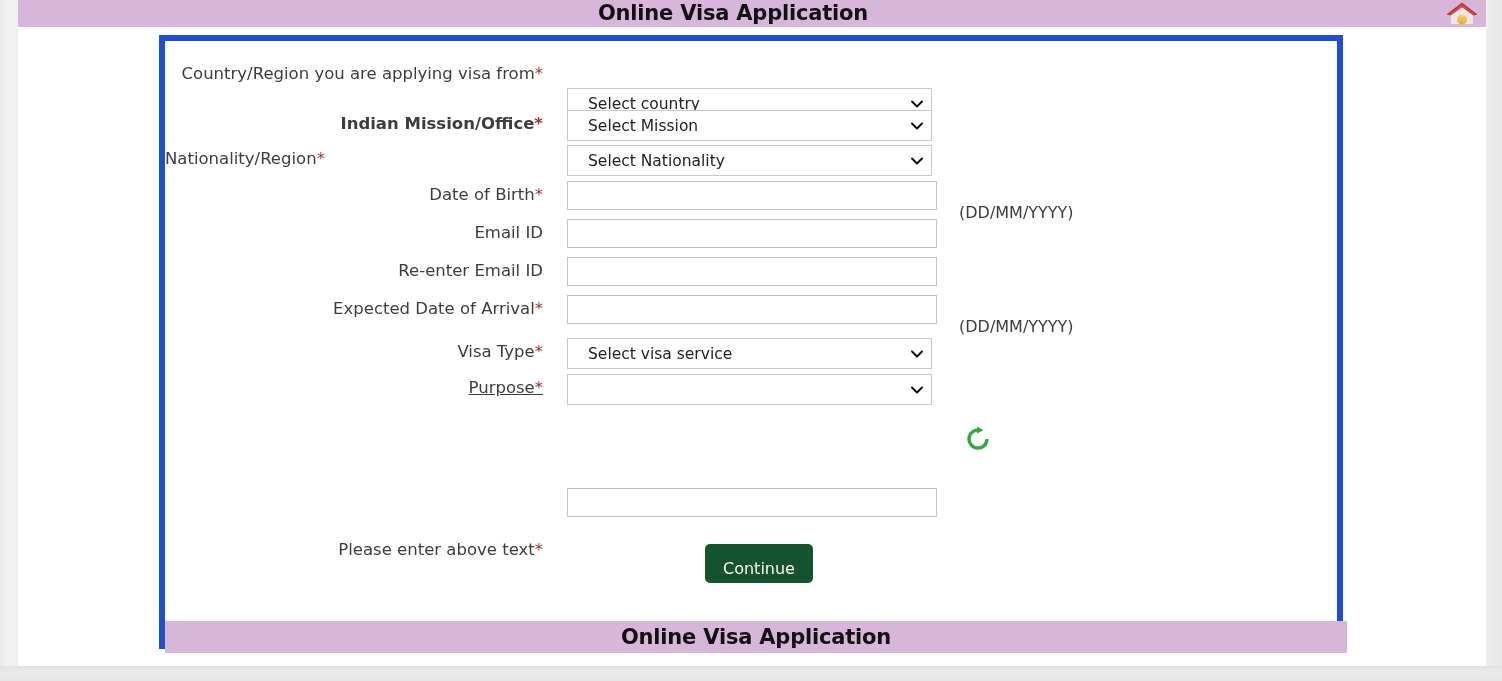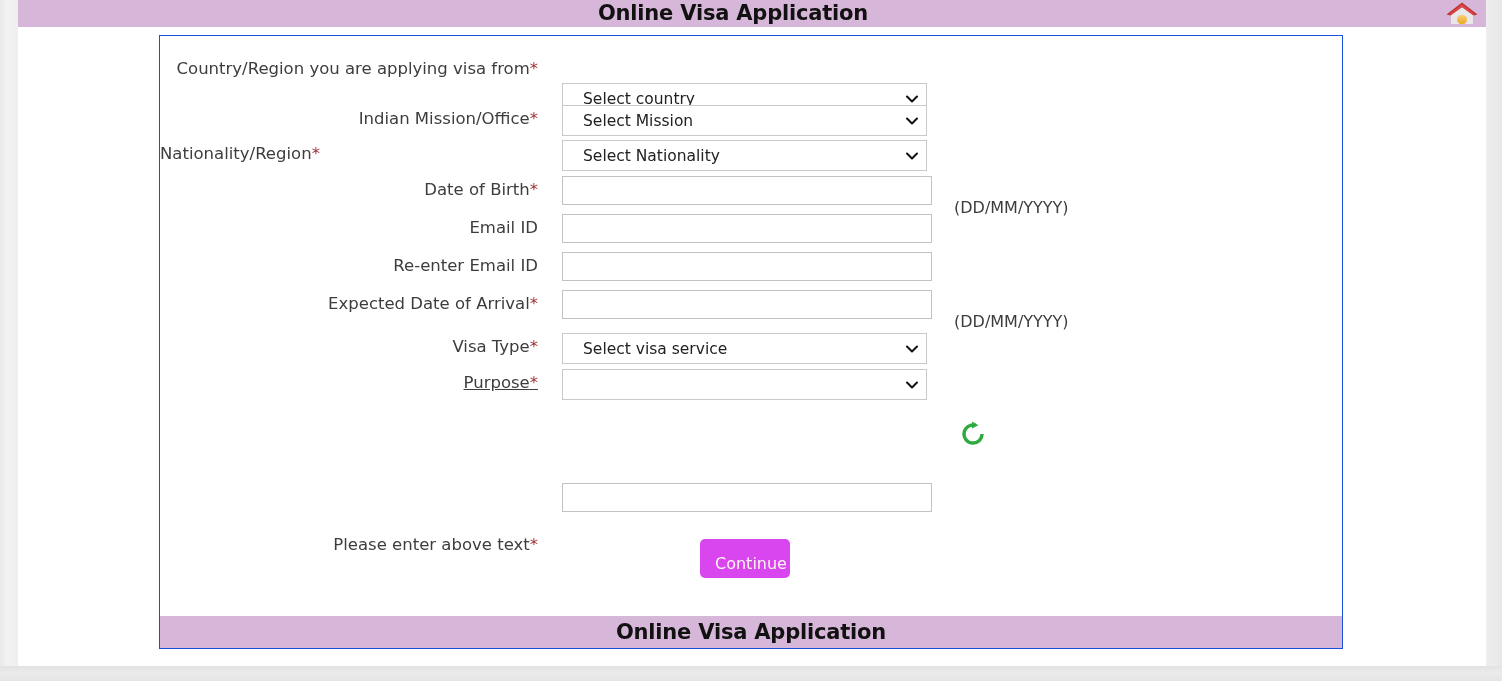--- a/index.html
+++ b/index.html
@@ -66,21 +66,21 @@
     width: 36px; height: 27px;
     cursor: pointer;
   }
 
   
   .form-panel {
     position: absolute;
     left: 159px; top: 35px;
     width: 1184px; height: 614px;
     background: #ffffff;
-    border: 1px solid #1d4ed8;
+    border: 6px solid #1d4ed8;
     box-sizing: border-box;
   }
 
   .row {
     position: absolute;
     left: 0;
     width: 1184px;
     height: 0;
   }
   .lbl {
@@ -192,22 +192,22 @@
     position: absolute;
     left: 957px; top: 418px;
     width: 30px; height: 30px;
     cursor: pointer;
   }
 
   
   .continue-btn {
     position: absolute;
     left: 699px; top: 539px;
-    width: 90px; height: 39px;
-    background: #d946ef;
+    width: 108px; height: 39px;
+    background: #14532d;
     border: none;
     border-radius: 5px;
     color: #fdf6f2;
     font-family: "DejaVu Sans", sans-serif;
     font-size: 16px;
     cursor: pointer;
     padding: 15px;
   }
 
   
@@ -265,21 +265,21 @@
       <select class="ctl">
         <option>Select country</option>
       </select>
       <svg class="chev" viewBox="0 0 12 8">
         <path d="M1 1.5 L6 6.5 L11 1.5" stroke="#111" stroke-width="2" fill="none" stroke-linecap="round" stroke-linejoin="round"></path>
       </svg>
     </div>
   </div>
 
   <div class="row" style="top:72px;">
-    <div class="lbl lbl-box" style="left:0px; top:0px; width:378px; text-align:right;">
+    <div class="lbl lbl-box" style="left:0px; top:0px; width:378px; text-align:right;font-weight:bold;">
       <span>Indian Mission/Office</span><span class="req">*</span>
     </div>
     <div class="select-wrap" style="left:402px; top:-3px; width:365px; height:31px;">
       <select class="ctl">
         <option>Select Mission</option>
       </select>
       <svg class="chev" viewBox="0 0 12 8">
         <path d="M1 1.5 L6 6.5 L11 1.5" stroke="#111" stroke-width="2" fill="none" stroke-linecap="round" stroke-linejoin="round"></path>
       </svg>
     </div>

